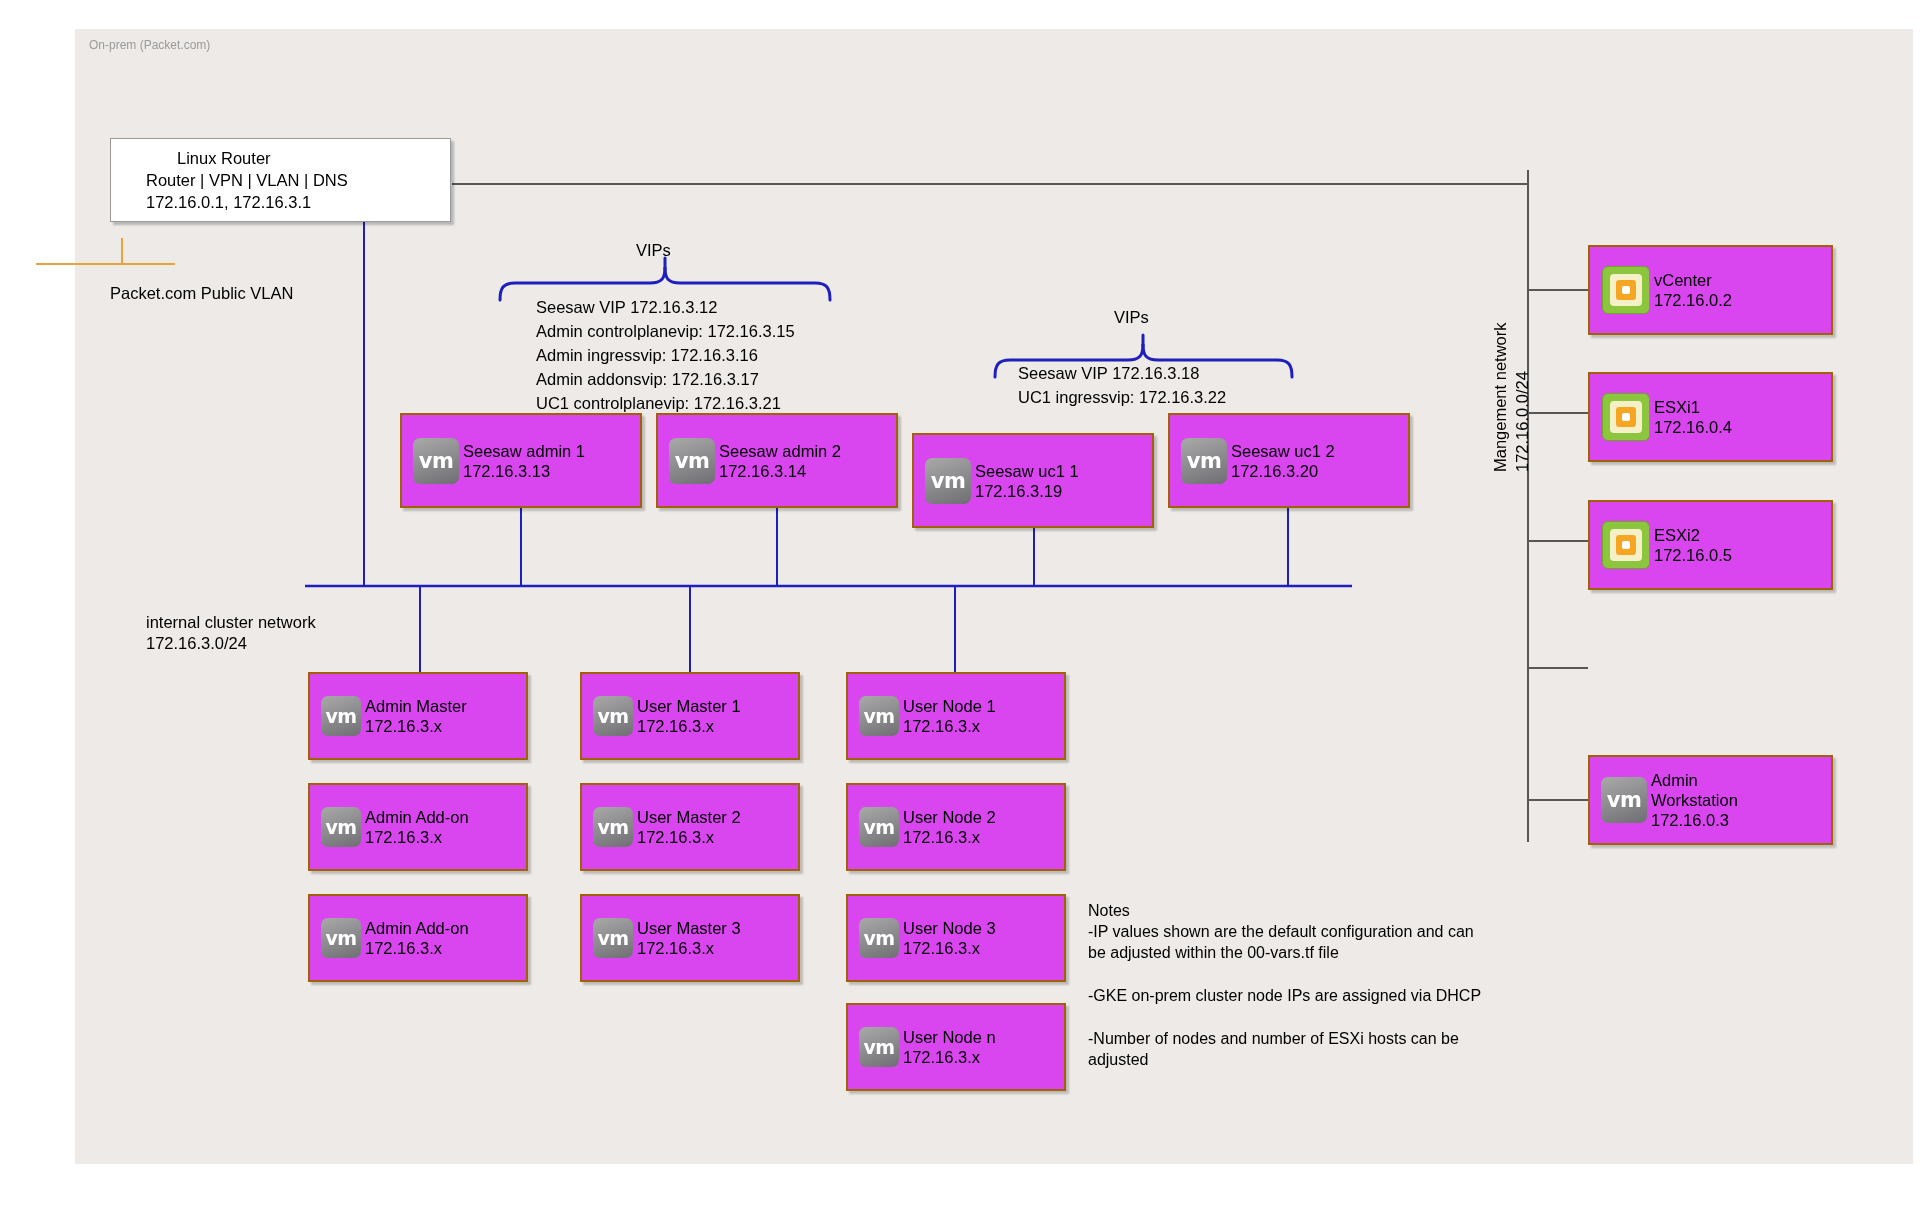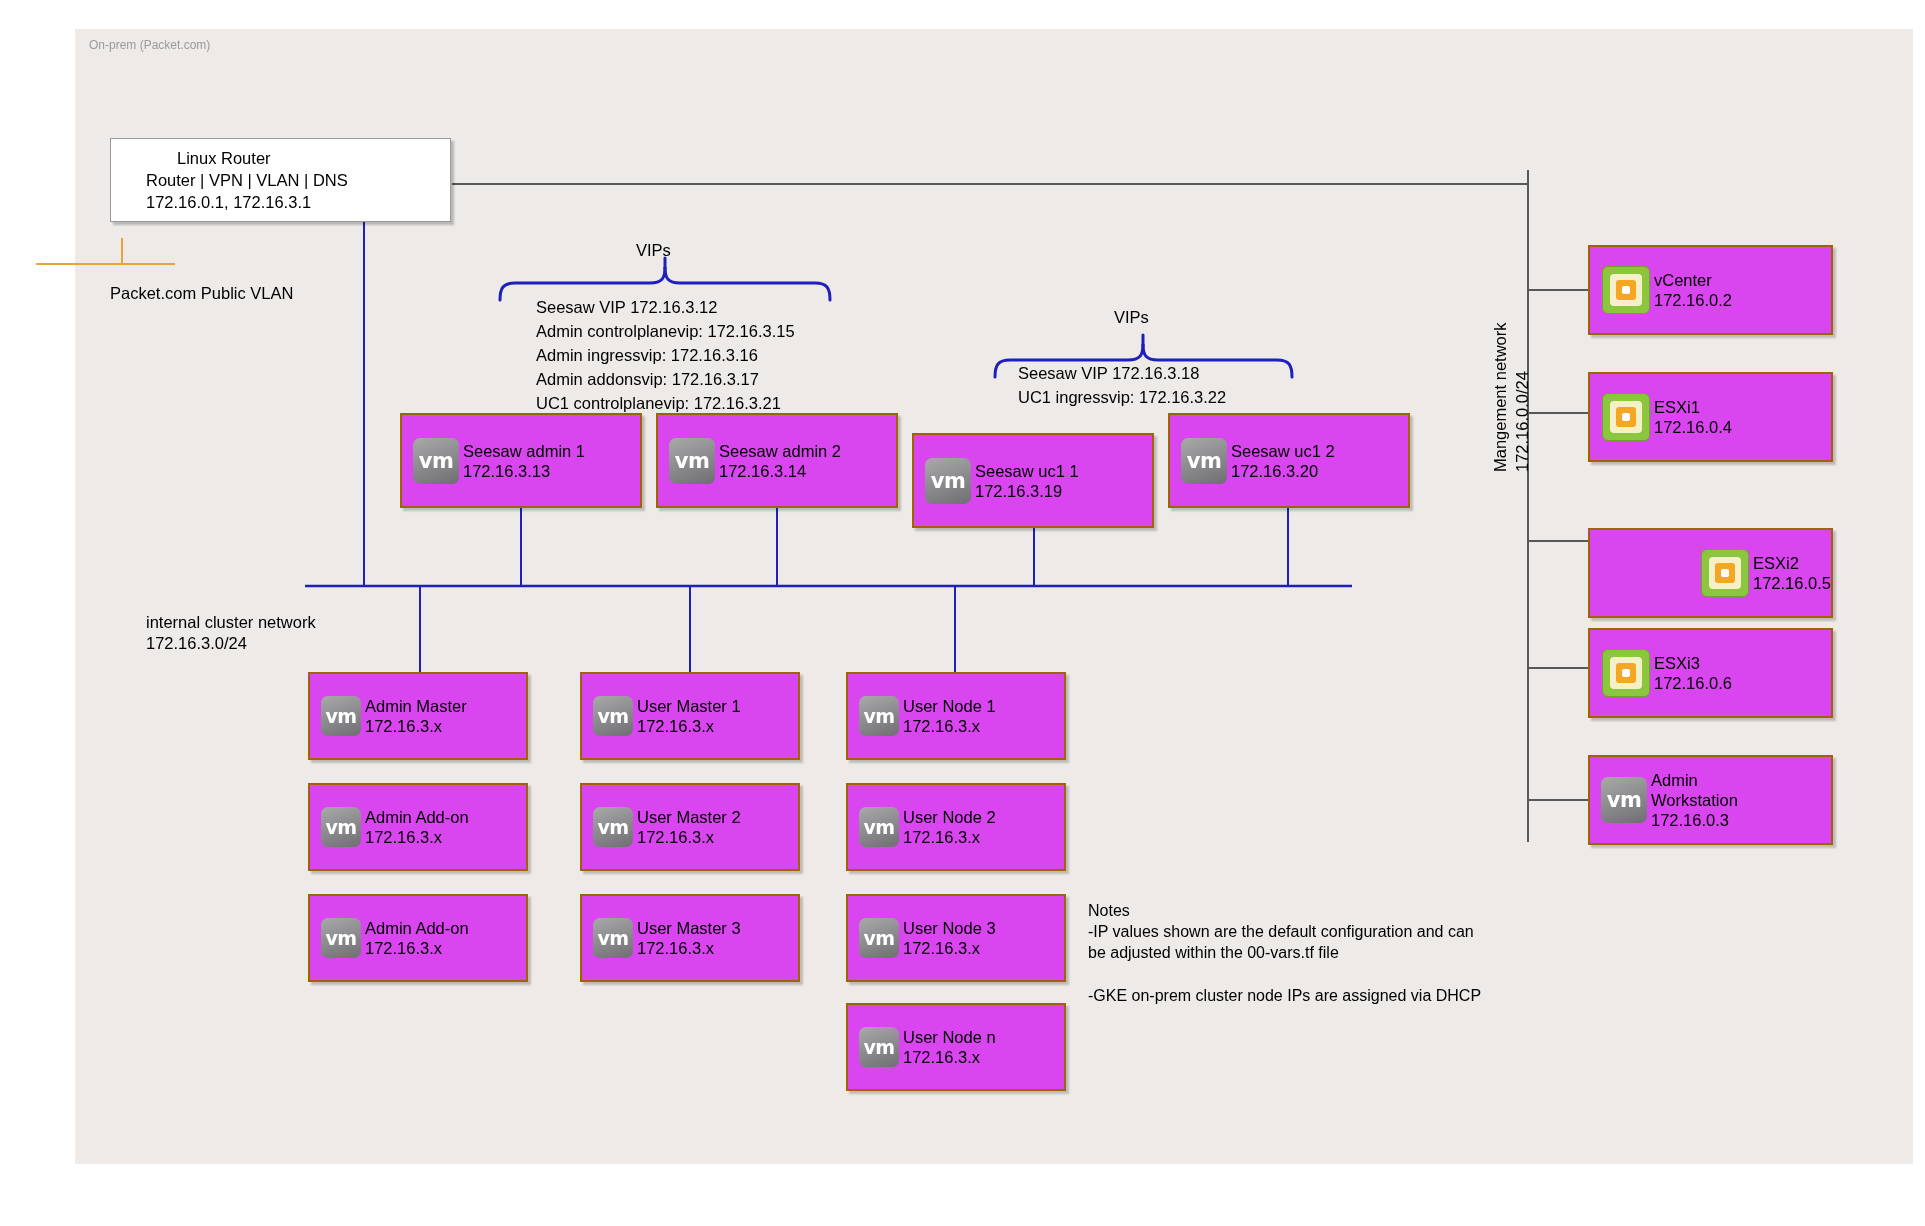--- a/index.html
+++ b/index.html
@@ -194,41 +194,34 @@
   </div>
   <div class="vmcard" style="left:1588px;top:372px;width:245px;height:90px;">
     <div class="esxicon">
         <div class="o"></div>
         <div class="m"></div>
         <div class="i"></div>
         <div class="c"></div>
       </div>
     <div class="vmtext"><span>ESXi1</span><br><span>172.16.0.4</span></div>
   </div>
-  <div class="vmcard" style="left:1588px;top:528px;width:245px;height:90px;justify-content:flex-end;">
+  <div class="vmcard" style="left:1588px;top:500px;width:245px;height:90px;">
     <div class="esxicon">
         <div class="o"></div>
         <div class="m"></div>
         <div class="i"></div>
         <div class="c"></div>
       </div>
     <div class="vmtext"><span>ESXi2</span><br><span>172.16.0.5</span></div>
   </div>
-  <div class="vmcard" style="left:1588px;top:628px;width:245px;height:90px;">
-    <div class="esxicon">
-        <div class="o"></div>
-        <div class="m"></div>
-        <div class="i"></div>
-        <div class="c"></div>
-      </div>
-    <div class="vmtext"><span>ESXi3</span><br><span>172.16.0.6</span></div>
-  </div>
   <div class="vmcard" style="left:1588px;top:755px;width:245px;height:90px;">
     <div class="vmicon"></div>
     <div class="vmtext"><span>Admin</span><br><span>Workstation</span><br><span>172.16.0.3</span></div>
   </div>
 
   <div class="notes" style="left:1088px;top:900px;">Notes</div>
   <div class="notes" style="left:1088px;top:921px;width:470px;">-IP values shown are the default configuration and can
 be adjusted within the 00-vars.tf file</div>
   <div class="notes" style="left:1088px;top:985px;width:470px;">-GKE on-prem cluster node IPs are assigned via DHCP</div>
+  <div class="notes" style="left:1088px;top:1028px;width:470px;">-Number of nodes and number of ESXi hosts can be
+adjusted</div>
 
 </div>
 
 </body></html>

